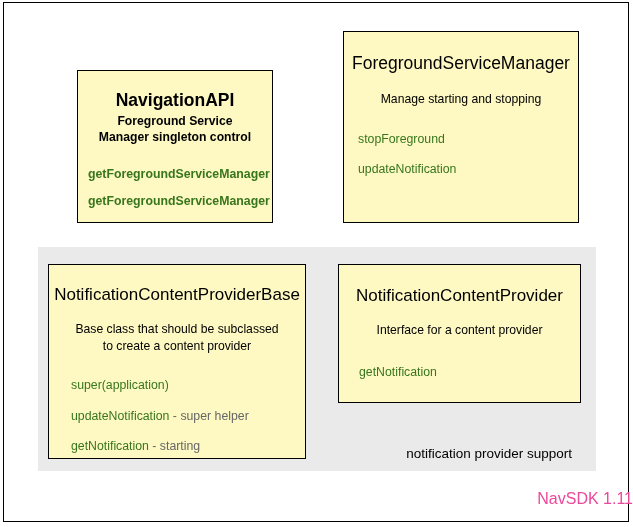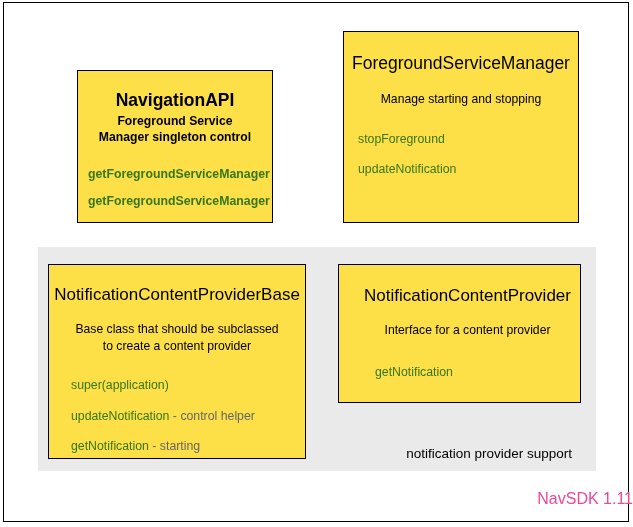--- a/index.html
+++ b/index.html
@@ -48,21 +48,21 @@
     right: 24px;
     bottom: 10px;
     font-size: 13.5px;
     color: #000000;
     white-space: nowrap;
   }
 
   
   .class-box {
     position: absolute;
-    background: #fde047;
+    background: #fef9c3;
     border: 1.6px solid #000000;
     box-sizing: border-box;
   }
 
   .class-title {
     text-align: center;
     color: #000000;
     font-size: 17.5px;
     line-height: 1.2;
     white-space: nowrap;
@@ -116,21 +116,21 @@
 
   #box-ncpb {
     left: 48px;  top: 264px; width: 258px; height: 195px;
   }
   #box-ncpb .class-title { margin-top: 20px; font-size: 17px; }
   #box-ncpb .class-desc  { margin-top: 16px; }
   #box-ncpb .member-list { margin-top: 24px; padding-left: 22px; }
   #box-ncpb .member { margin-bottom: 16px; }
 
   #box-ncp {
-    left: 338px; top: 264px; width: 243px; height: 139px; padding-left: 16px;
+    left: 338px; top: 264px; width: 243px; height: 139px;
   }
   #box-ncp .class-title { margin-top: 21px; font-size: 17px; }
   #box-ncp .class-desc  { margin-top: 16px; }
   #box-ncp .member-list { margin-top: 26px; padding-left: 20px; }
   #box-ncp .member { margin-bottom: 10px; }
 
   
   .footer-title {
     position: absolute;
     left: 0;
@@ -187,21 +187,21 @@
     <div class="class-title">NotificationContentProviderBase</div>
     <div class="class-desc">
       <div>Base class that should be subclassed</div>
       <div>to create a content provider</div>
     </div>
     <div class="member-list">
       <div class="member">
         <span class="mname c-green">super(application)</span><span class="note"></span>
       </div>
       <div class="member">
-        <span class="mname c-red">updateNotification</span><span class="note"> - control helper</span>
+        <span class="mname c-red">updateNotification</span><span class="note"> - super helper</span>
       </div>
       <div class="member">
         <span class="mname c-blue">getNotification</span><span class="note"> - starting</span>
       </div>
     </div>
   </div>
 
   <div class="class-box" id="box-ncp">
     <div class="class-title">NotificationContentProvider</div>
     <div class="class-desc">

